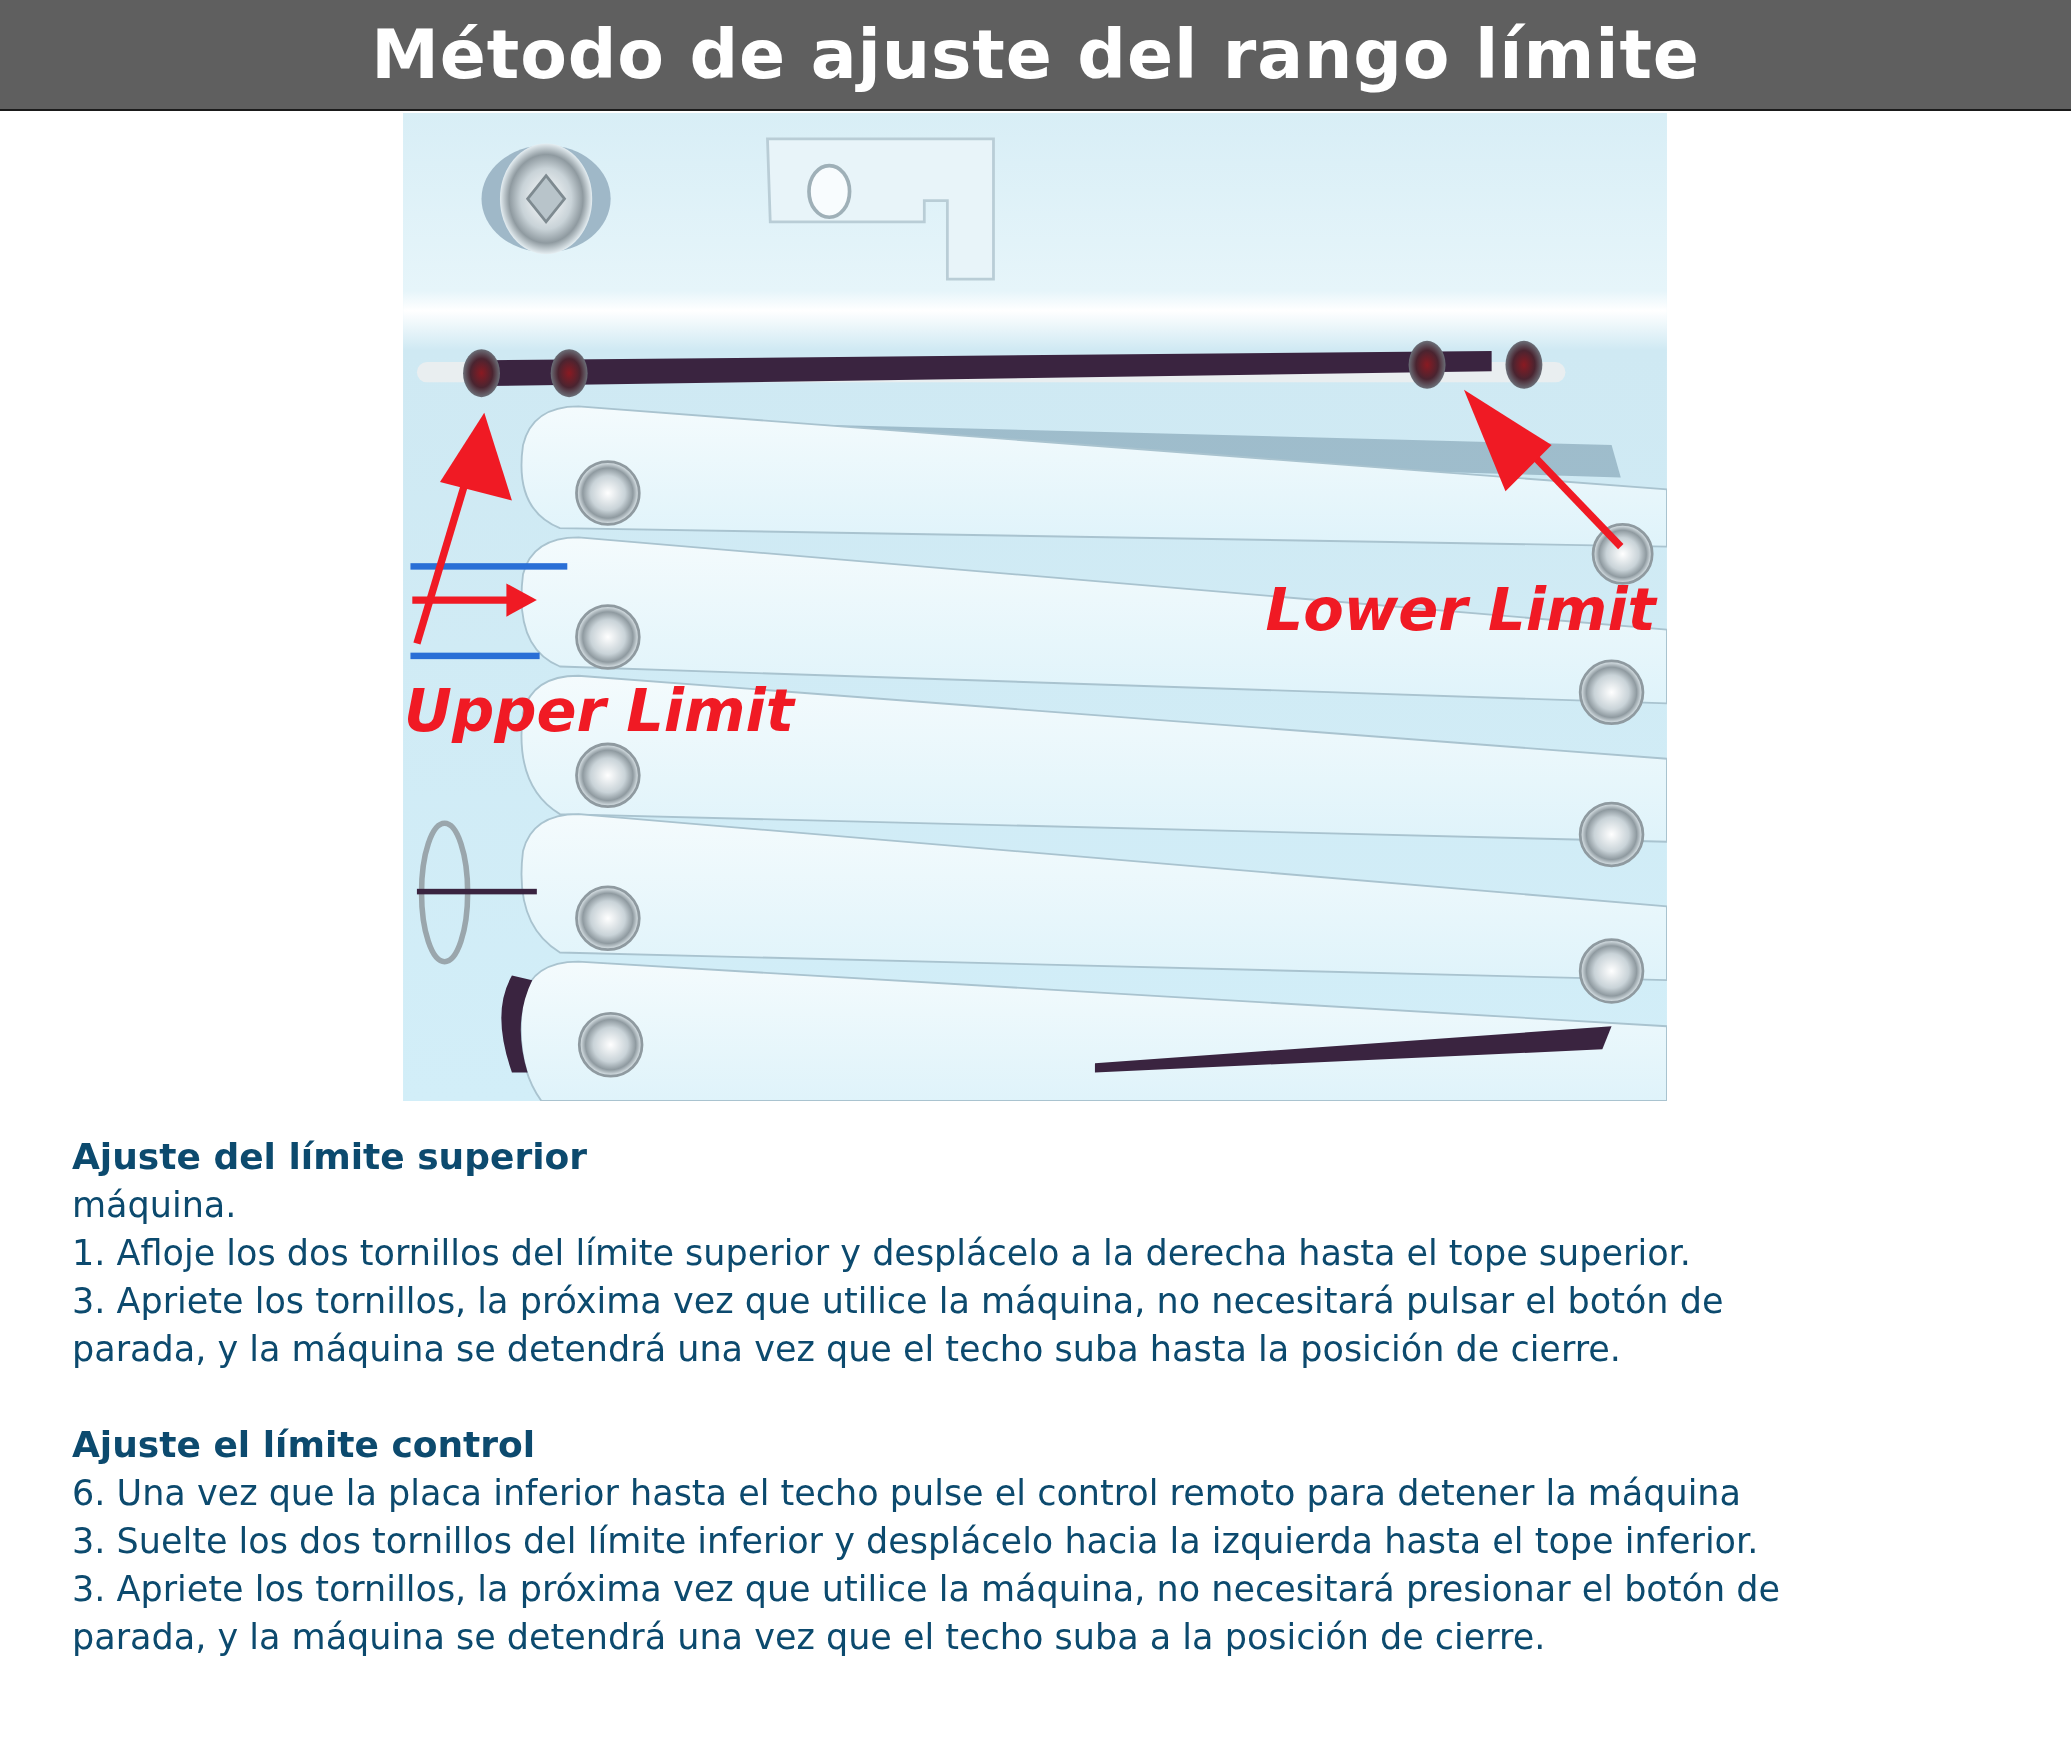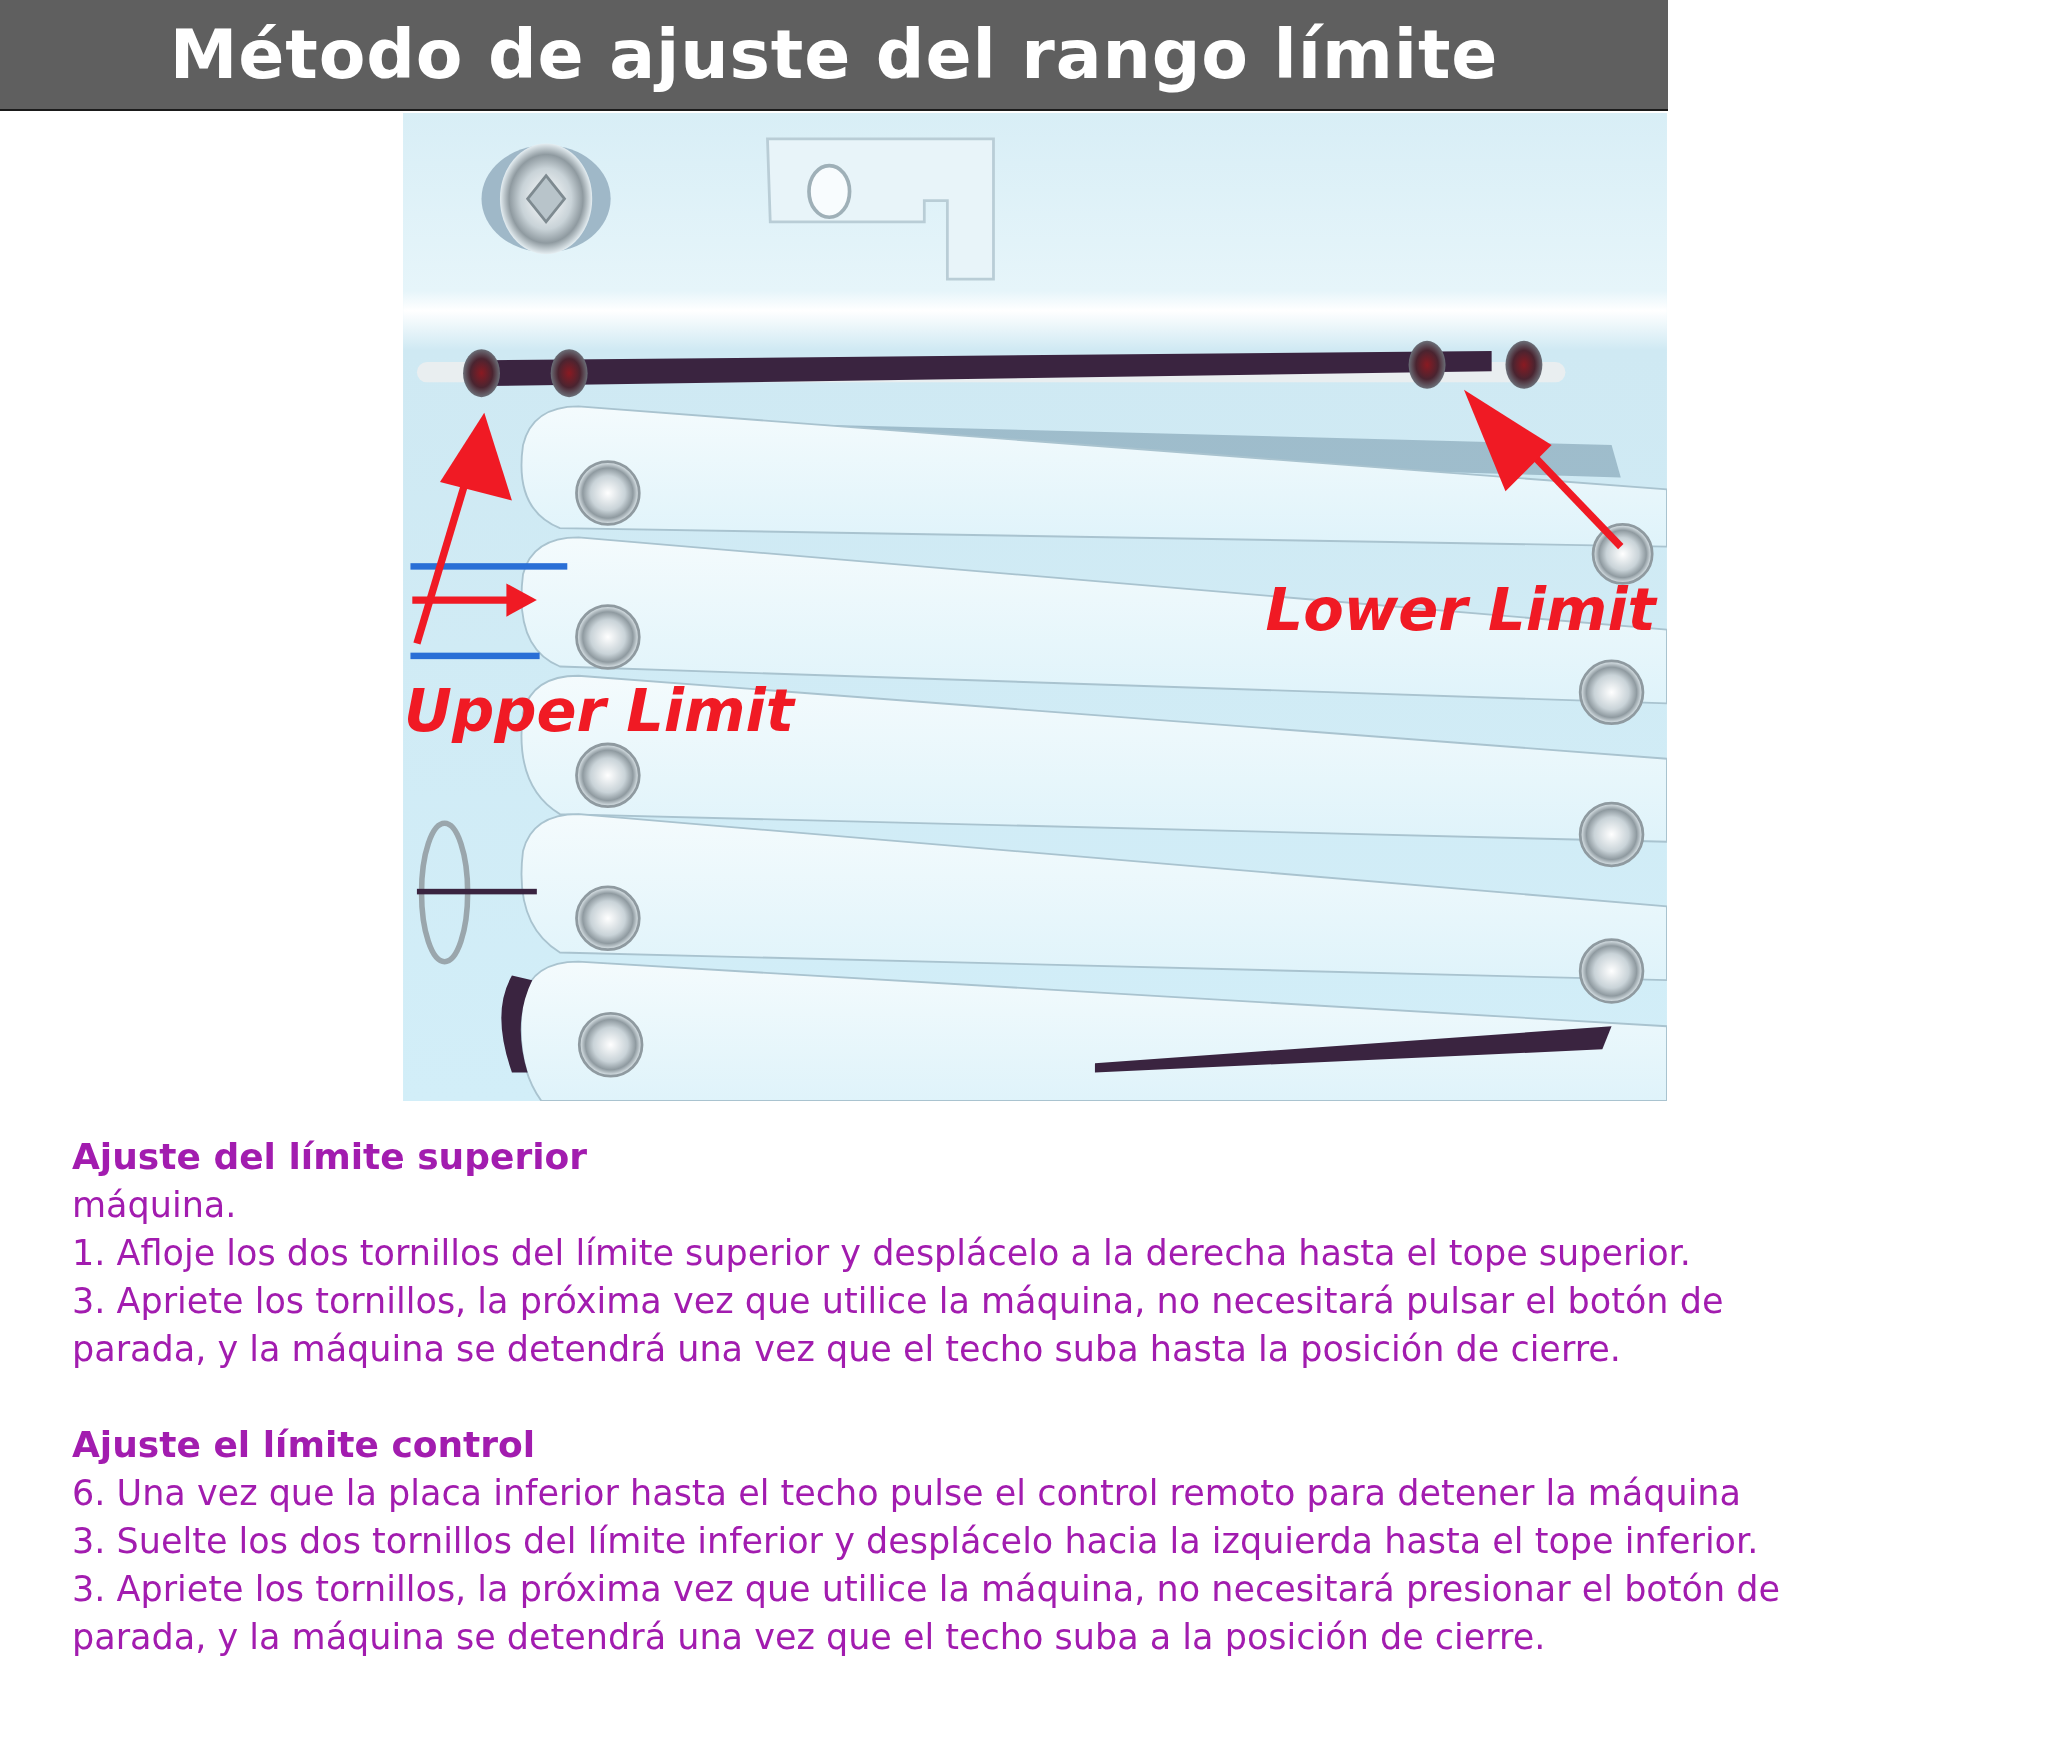--- a/index.html
+++ b/index.html
@@ -1,36 +1,36 @@
 <!DOCTYPE html>
 <html style="font-size:14.8px"><head>
 <meta charset="utf-8">
 <style>
   html, body { margin: 0; padding: 0; }
   body {
     width: 2071px; height: 1757px; background: #ffffff; position: relative; overflow: hidden;
     font-family: "Liberation Sans", "DejaVu Sans", sans-serif; color: #111;
   }
   .title-bar {
-    position: absolute; left: 0; top: 0; width: 1668px; height: 109px;
+    position: absolute; left: 0; top: 0; width: 2071px; height: 109px;
     background: #5f5f5f; border-bottom: 2.8px solid #1a1a1a;
     display: flex; align-items: center; justify-content: center;
   }
   .title-bar h1 {
     margin: 0; color: #ffffff; font-family: "DejaVu Sans", sans-serif;
     font-weight: bold; font-size: 68px; letter-spacing: 0.9px;
   }
   .photo {
     position: absolute; left: 403px; top: 113px; width: 1264px; height: 988px;
     overflow: hidden; background: #dff2f8;
   }
   .photo svg { display: block; }
   .content {
     position: absolute; left: 72px; top: 1133px; width: 1957px;
-    font-family: "DejaVu Sans", sans-serif; font-size: 35px; line-height: 48px; color: #a21caf;
+    font-family: "DejaVu Sans", sans-serif; font-size: 35px; line-height: 48px; color: #0c4a6e;
   }
   .section h2 { margin: 0; font-size: 36px; font-weight: bold; line-height: 48px; }
   .section p { margin: 0; }
   .section + .section { margin-top: 48px; }
 </style>
 </head>
 <body>
 
 <div class="title-bar">
   <h1>Método de ajuste del rango límite</h1>

